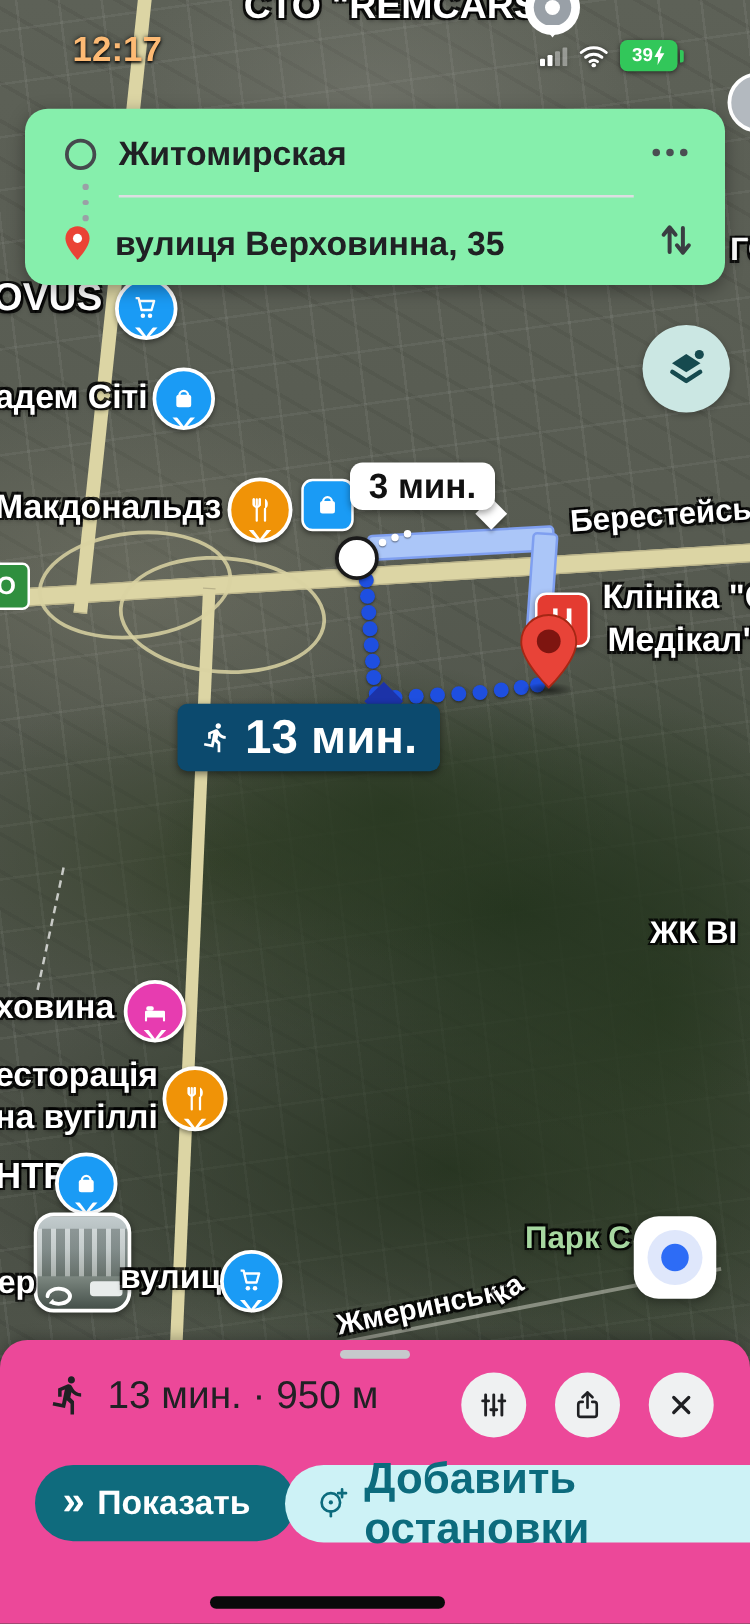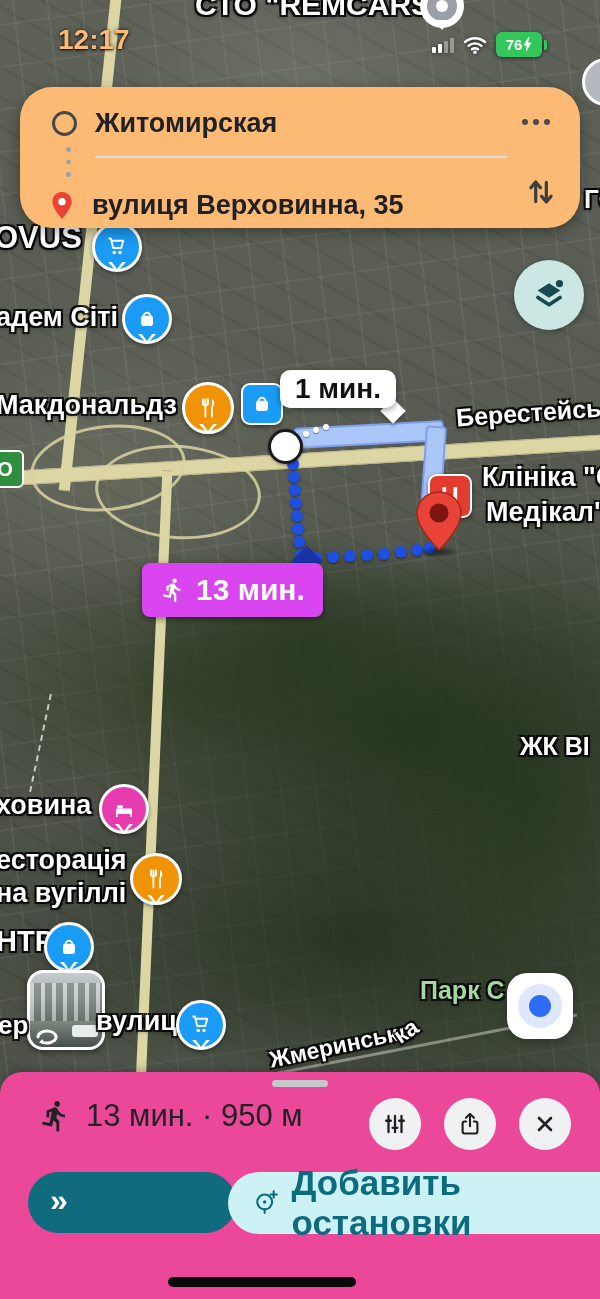--- a/index.html
+++ b/index.html
@@ -38,42 +38,42 @@
   
   .ribbon{position:absolute;background:#abc6f8;border:2px solid #7f9ff0;border-radius:4px;}
   .wdot{position:absolute;width:12px;height:12px;border-radius:50%;background:#1e4fe0;
     box-shadow:0 1px 2px rgba(0,0,0,.45);}
   .minidot{position:absolute;width:6px;height:6px;border-radius:50%;background:#fff;
     box-shadow:0 1px 1px rgba(0,0,0,.4);}
   .bubble{position:absolute;background:#fff;border-radius:10px;padding:3px 15px;
     font-size:28px;font-weight:700;color:#111;box-shadow:0 2px 6px rgba(0,0,0,.4);}
   .bubble-tail{position:absolute;width:18px;height:18px;background:#fff;transform:rotate(45deg);
     box-shadow:2px 2px 3px rgba(0,0,0,.25);}
-  .walk-label{position:absolute;background:#d946ef;border-radius:8px;height:54px;
-    display:flex;align-items:center;gap:10px;padding:0 18px;color:#fff;font-size:30px;font-weight:700;
+  .walk-label{position:absolute;background:#0c4a6e;border-radius:8px;height:54px;
+    display:flex;align-items:center;gap:10px;padding:0 18px;color:#fff;font-size:38px;font-weight:700;
     box-shadow:0 2px 6px rgba(0,0,0,.45);}
   .walk-label-tail{position:absolute;width:22px;height:22px;background:#1c33a8;transform:rotate(45deg);}
   .ch-marker{position:absolute;width:40px;height:40px;background:#e43b31;border:2.5px solid #fff;
     border-radius:9px;color:#fff;font-weight:700;font-size:25px;display:flex;align-items:center;
     justify-content:center;box-shadow:0 2px 5px rgba(0,0,0,.45);}
   .pin-shadow{position:absolute;width:42px;height:12px;border-radius:50%;
     background:radial-gradient(closest-side,rgba(0,0,0,.55),transparent);}
   
   .sb-time{position:absolute;left:58px;top:24px;color:#fdba74;font-size:28px;font-weight:700;
     text-shadow:0 0 4px rgba(0,0,0,.7),0 1px 2px rgba(0,0,0,.8);}
   .sb-icons{position:absolute;left:432px;top:32px;display:flex;align-items:center;gap:9px;
     filter:drop-shadow(0 1px 2px rgba(0,0,0,.6));}
   .battery{position:relative;width:46px;height:25px;background:#32c75a;border-radius:6px;
     display:flex;align-items:center;justify-content:center;gap:1px;color:#fff;
     font-size:15px;font-weight:700;}
   .battery::after{content:"";position:absolute;right:-5px;top:50%;transform:translateY(-50%);
     width:3px;height:10px;background:#32c75a;border-radius:0 2px 2px 0;}
   
-  .card{position:absolute;left:20px;top:87px;width:560px;height:141px;background:#fdba74;
-    border-radius:32px;box-shadow:0 4px 14px rgba(0,0,0,.35);z-index:50;}
+  .card{position:absolute;left:20px;top:87px;width:560px;height:141px;background:#86efac;
+    border-radius:18px;box-shadow:0 4px 14px rgba(0,0,0,.35);z-index:50;}
   .card-row{position:absolute;left:0;width:100%;display:flex;align-items:center;}
   .card-text{font-size:27px;font-weight:700;color:#202124;margin-left:18px;white-space:nowrap;}
   .origin-ring{width:19px;height:19px;border:3.5px solid #45494d;border-radius:50%;margin-left:32px;}
   .card-divider{position:absolute;left:75px;top:69px;width:412px;height:2px;background:#dcdee1;}
   .vdots span{display:block;width:4.5px;height:4.5px;border-radius:50%;background:#9aa0a6;margin:8px 0;}
   .hdots{position:absolute;right:30px;top:32px;display:flex;gap:5px;}
   .hdots span{width:6px;height:6px;border-radius:50%;background:#4a4e52;}
   
   .layers-btn{position:absolute;left:514px;top:260px;width:70px;height:70px;border-radius:50%;
     background:#cbe7e3;display:flex;align-items:center;justify-content:center;
@@ -150,21 +150,21 @@
       <rect x="12" y="5" width="4" height="12" rx="1" fill="rgba(255,255,255,.4)"></rect>
       <rect x="18" y="2" width="4" height="15" rx="1" fill="rgba(255,255,255,.4)"></rect>
     </svg>
     <svg width="24" height="18" viewBox="0 0 24 18">
       <path d="M2 6a15 15 0 0 1 20 0" stroke="#fff" stroke-width="2.4" fill="none" stroke-linecap="round"></path>
       <path d="M5.5 9.8a10 10 0 0 1 13 0" stroke="#fff" stroke-width="2.4" fill="none" stroke-linecap="round"></path>
       <path d="M9 13.3a5 5 0 0 1 6 0" stroke="#fff" stroke-width="2.4" fill="none" stroke-linecap="round"></path>
       <circle cx="12" cy="16.2" r="1.8" fill="#fff"></circle>
     </svg>
     <div class="battery">
-      <span>76</span>
+      <span>39</span>
       <svg width="9" height="15" viewBox="0 0 9 15">
         <path d="M5.5 0 L0.5 8.5 H3.5 L3 15 L8.5 5.5 H5 L6.5 0 Z" fill="#fff"></path>
       </svg>
     </div>
   </div>
 
   <div class="card">
     <div class="card-row" style="top:8px;height:56px;">
       <div class="origin-ring"></div>
       <div class="card-text">Житомирская</div>
@@ -173,21 +173,21 @@
         <span></span>
         <span></span>
         <span></span>
       </div>
     <div class="vdots" style="position:absolute;left:46px;top:52px;">
       <span></span>
         <span></span>
         <span></span>
     </div>
     <div class="card-divider"></div>
-    <div class="card-row" style="top:82px;height:52px;align-items:flex-end;">
+    <div class="card-row" style="top:82px;height:52px;">
       <svg width="24" height="30" viewBox="0 0 22 28" style="margin-left:30px;">
         <path d="M11 1C6 1 2 5 2 10c0 6.5 9 16 9 16s9-9.5 9-16c0-5-4-9-9-9z" fill="#ea4335"></path>
         <circle cx="11" cy="10" r="3.4" fill="#fff"></circle>
       </svg>
       <div class="card-text">вулиця Верховинна, 35</div>
     </div>
     <svg width="30" height="34" viewBox="0 0 28 32" style="position:absolute;right:24px;top:88px;">
       <g stroke="#3a3e42" stroke-width="3" fill="none" stroke-linecap="round" stroke-linejoin="round">
         <path d="M9 25V7M4.5 12 9 6.5 13.5 12"></path>
         <path d="M19 7v18M14.5 20 19 25.5 23.5 20"></path>
@@ -243,21 +243,21 @@
     </svg>
   </div>
 
   <div class="mlabel" style="left:456px;top:398px;font-size:25px;transform:rotate(-4deg);">Берестейськ</div>
 
   <div class="ribbon" style="left:294px;top:424px;width:146px;height:17px;transform:rotate(-3deg);"></div>
   <div class="ribbon" style="left:426px;top:426px;width:17px;height:82px;transform:rotate(4deg);transform-origin:top center;"></div>
   <div class="minidot" style="left:303px;top:431px;"></div>
   <div class="minidot" style="left:313px;top:427px;"></div>
   <div class="minidot" style="left:323px;top:424px;"></div>
-  <div class="bubble" style="left:280px;top:370px;z-index:30;">1 мин.</div>
+  <div class="bubble" style="left:280px;top:370px;z-index:30;">3 мин.</div>
   <div class="bubble-tail" style="left:384px;top:402px;z-index:29;"></div>
   <div style="position:absolute;left:268px;top:429px;width:29px;height:29px;border-radius:50%;background:#fff;border:3px solid #1a1a1a;z-index:25;box-shadow:0 1px 3px rgba(0,0,0,.4);"></div>
 
   <div class="wdot" style="left:287px;top:458px;"></div>
   <div class="wdot" style="left:288px;top:471px;"></div>
   <div class="wdot" style="left:289px;top:484px;"></div>
   <div class="wdot" style="left:290px;top:497px;"></div>
   <div class="wdot" style="left:291px;top:510px;"></div>
   <div class="wdot" style="left:292px;top:523px;"></div>
   <div class="wdot" style="left:293px;top:536px;"></div>
@@ -376,20 +376,21 @@
         </g>
       </svg>
     </div>
     <div class="circle-btn" style="left:519px;">
       <svg width="24" height="24" viewBox="0 0 24 24">
         <path d="M6 6 18 18M18 6 6 18" stroke="#1f2023" stroke-width="2.6" stroke-linecap="round"></path>
       </svg>
     </div>
     <div class="pill pill-show">
       <span class="chev">»</span>
+      <span class="lbl">Показать</span>
     </div>
     <div class="pill pill-add">
       <svg width="28" height="28" viewBox="0 0 26 26">
         <circle cx="12" cy="12" r="7" stroke="#0c6b7d" stroke-width="2" fill="none"></circle>
         <path d="M12 19v3.4" stroke="#0c6b7d" stroke-width="2" stroke-linecap="round"></path>
         <path d="M20.5 2v6M17.5 5h6" stroke="#0c6b7d" stroke-width="2" stroke-linecap="round"></path>
         <circle cx="12" cy="12" r="1.6" fill="#0c6b7d"></circle>
       </svg>
       <span class="lbl">Добавить остановки</span>
     </div>

